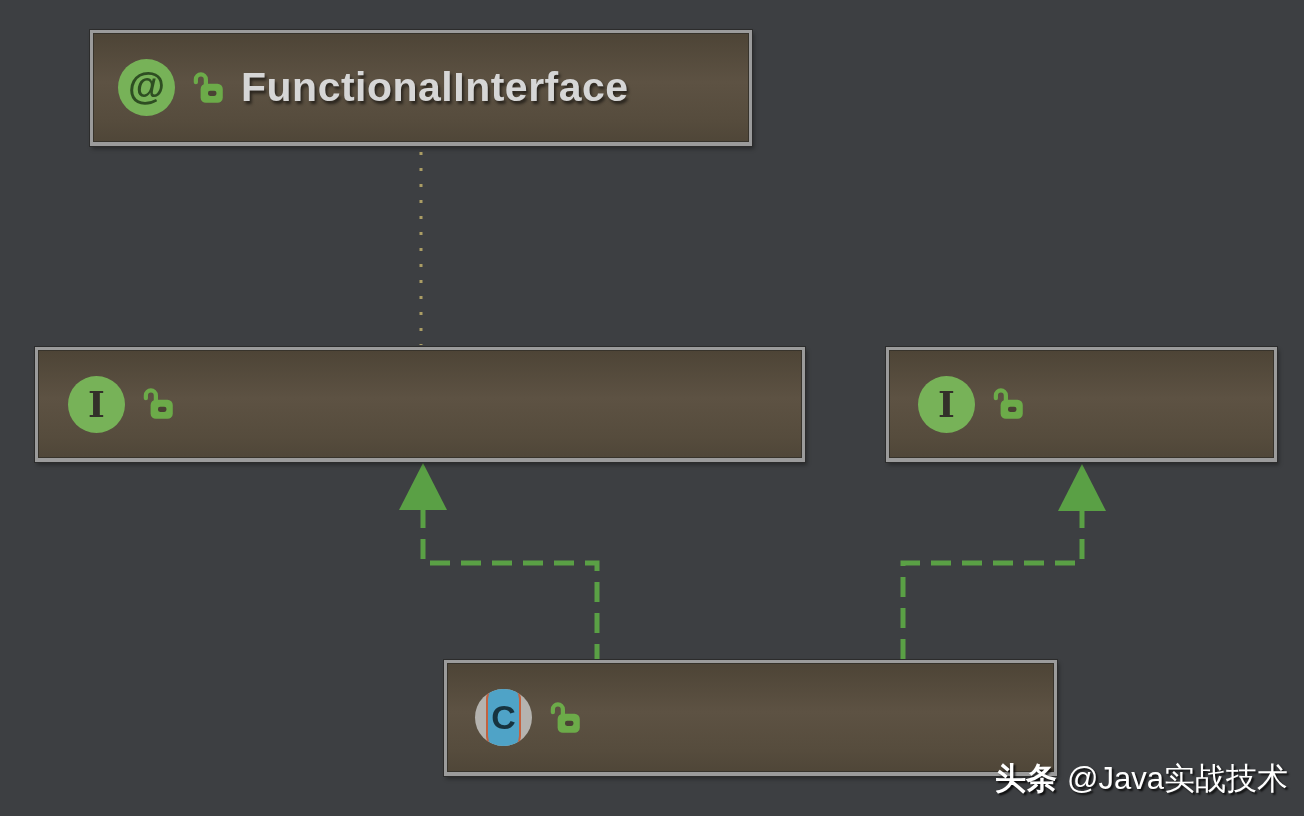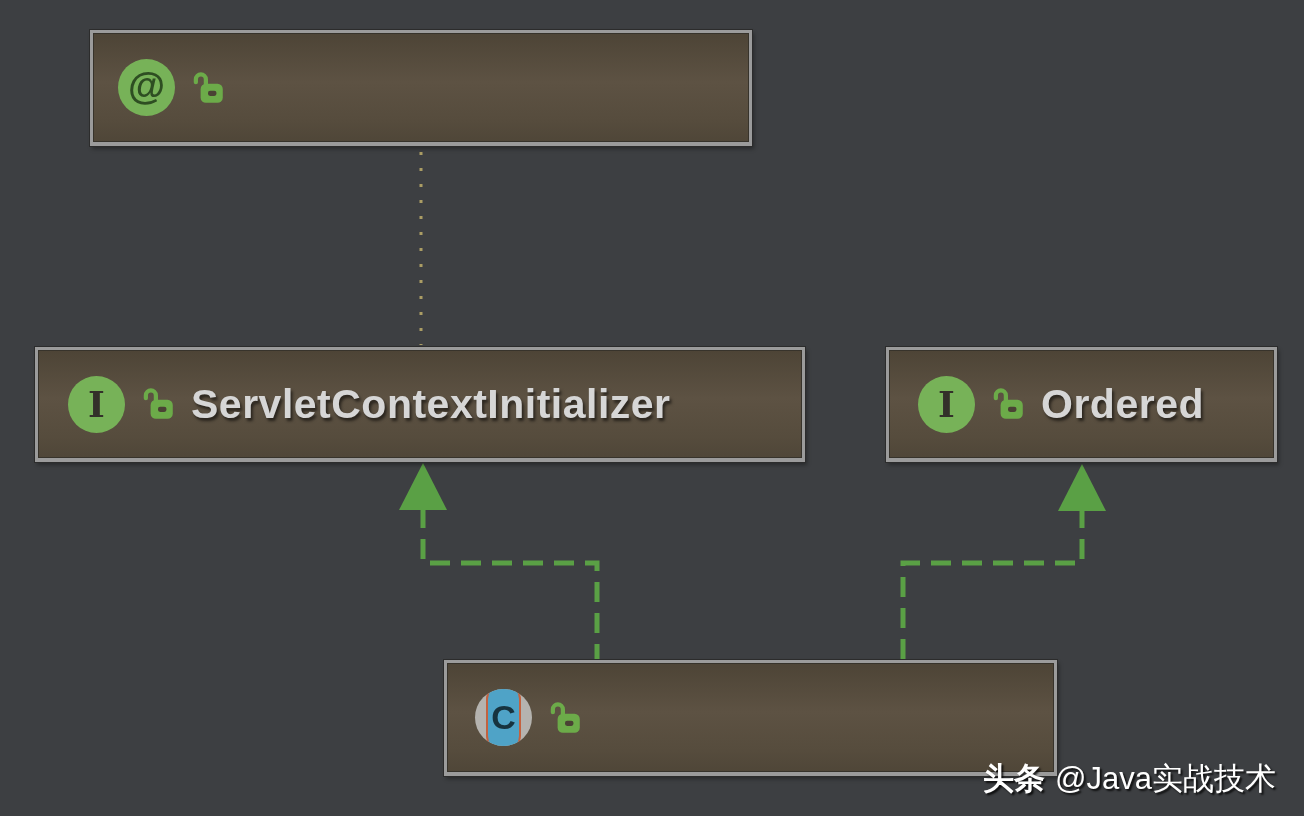--- a/index.html
+++ b/index.html
@@ -91,21 +91,21 @@
     position: absolute;
     left: 0; top: 0;
     width: 1304px;
     height: 816px;
     pointer-events: none;
   }
 
   
   .watermark {
     position: absolute;
-    right: 28px;
+    right: 16px;
     bottom: 16px;
     color: #ffffff;
     font-size: 31px;
     white-space: nowrap;
     text-shadow: 2px 2px 2px rgba(0,0,0,0.8);
   }
   .watermark .wm-bold { font-weight: bold; margin-right: 10px; }
 </style>
 </head>
 <body>
@@ -125,44 +125,43 @@
 
   <div class="node" style="left:90px; top:30px; width:662px; height:116px; padding-left:25px; gap:14px;">
     <span class="type-icon green">
       <span class="glyph glyph-at">@</span>
     </span>
     <svg class="lock-icon" width="38" height="38" viewBox="0 0 36 36">
       <path d="M16 15 V10 C16 3.5, 6.5 3.5, 6.5 10 V12.5" fill="none" stroke="#6cab49" stroke-width="4" stroke-linecap="round"></path>
       <rect x="11" y="14" width="21" height="18" rx="5" fill="#6cab49"></rect>
       <rect x="18" y="20.5" width="8" height="5" rx="2" fill="#4a4234"></rect>
     </svg>
+    <span class="label">FunctionalInterface</span>
   </div>
 
   <div class="node" style="left:35px; top:347px; width:770px; height:115px; padding-left:30px; gap:14px;">
     <span class="type-icon green">
       <span class="glyph glyph-i">I</span>
     </span>
     <svg class="lock-icon" width="38" height="38" viewBox="0 0 36 36">
       <path d="M16 15 V10 C16 3.5, 6.5 3.5, 6.5 10 V12.5" fill="none" stroke="#6cab49" stroke-width="4" stroke-linecap="round"></path>
       <rect x="11" y="14" width="21" height="18" rx="5" fill="#6cab49"></rect>
       <rect x="18" y="20.5" width="8" height="5" rx="2" fill="#4a4234"></rect>
     </svg>
-    <span class="label">ServletContextInitializer</span>
   </div>
 
   <div class="node" style="left:886px; top:347px; width:391px; height:115px; padding-left:29px; gap:14px;">
     <span class="type-icon green">
       <span class="glyph glyph-i">I</span>
     </span>
     <svg class="lock-icon" width="38" height="38" viewBox="0 0 36 36">
       <path d="M16 15 V10 C16 3.5, 6.5 3.5, 6.5 10 V12.5" fill="none" stroke="#6cab49" stroke-width="4" stroke-linecap="round"></path>
       <rect x="11" y="14" width="21" height="18" rx="5" fill="#6cab49"></rect>
       <rect x="18" y="20.5" width="8" height="5" rx="2" fill="#4a4234"></rect>
     </svg>
-    <span class="label">Ordered</span>
   </div>
 
   <div class="node" style="left:444px; top:660px; width:613px; height:116px; padding-left:28px; gap:14px;">
     <span class="type-icon class-icon">
       <span class="class-chip">
         <span class="glyph glyph-c">C</span>
       </span>
     </span>
     <svg class="lock-icon" width="38" height="38" viewBox="0 0 36 36">
       <path d="M16 15 V10 C16 3.5, 6.5 3.5, 6.5 10 V12.5" fill="none" stroke="#6cab49" stroke-width="4" stroke-linecap="round"></path>

